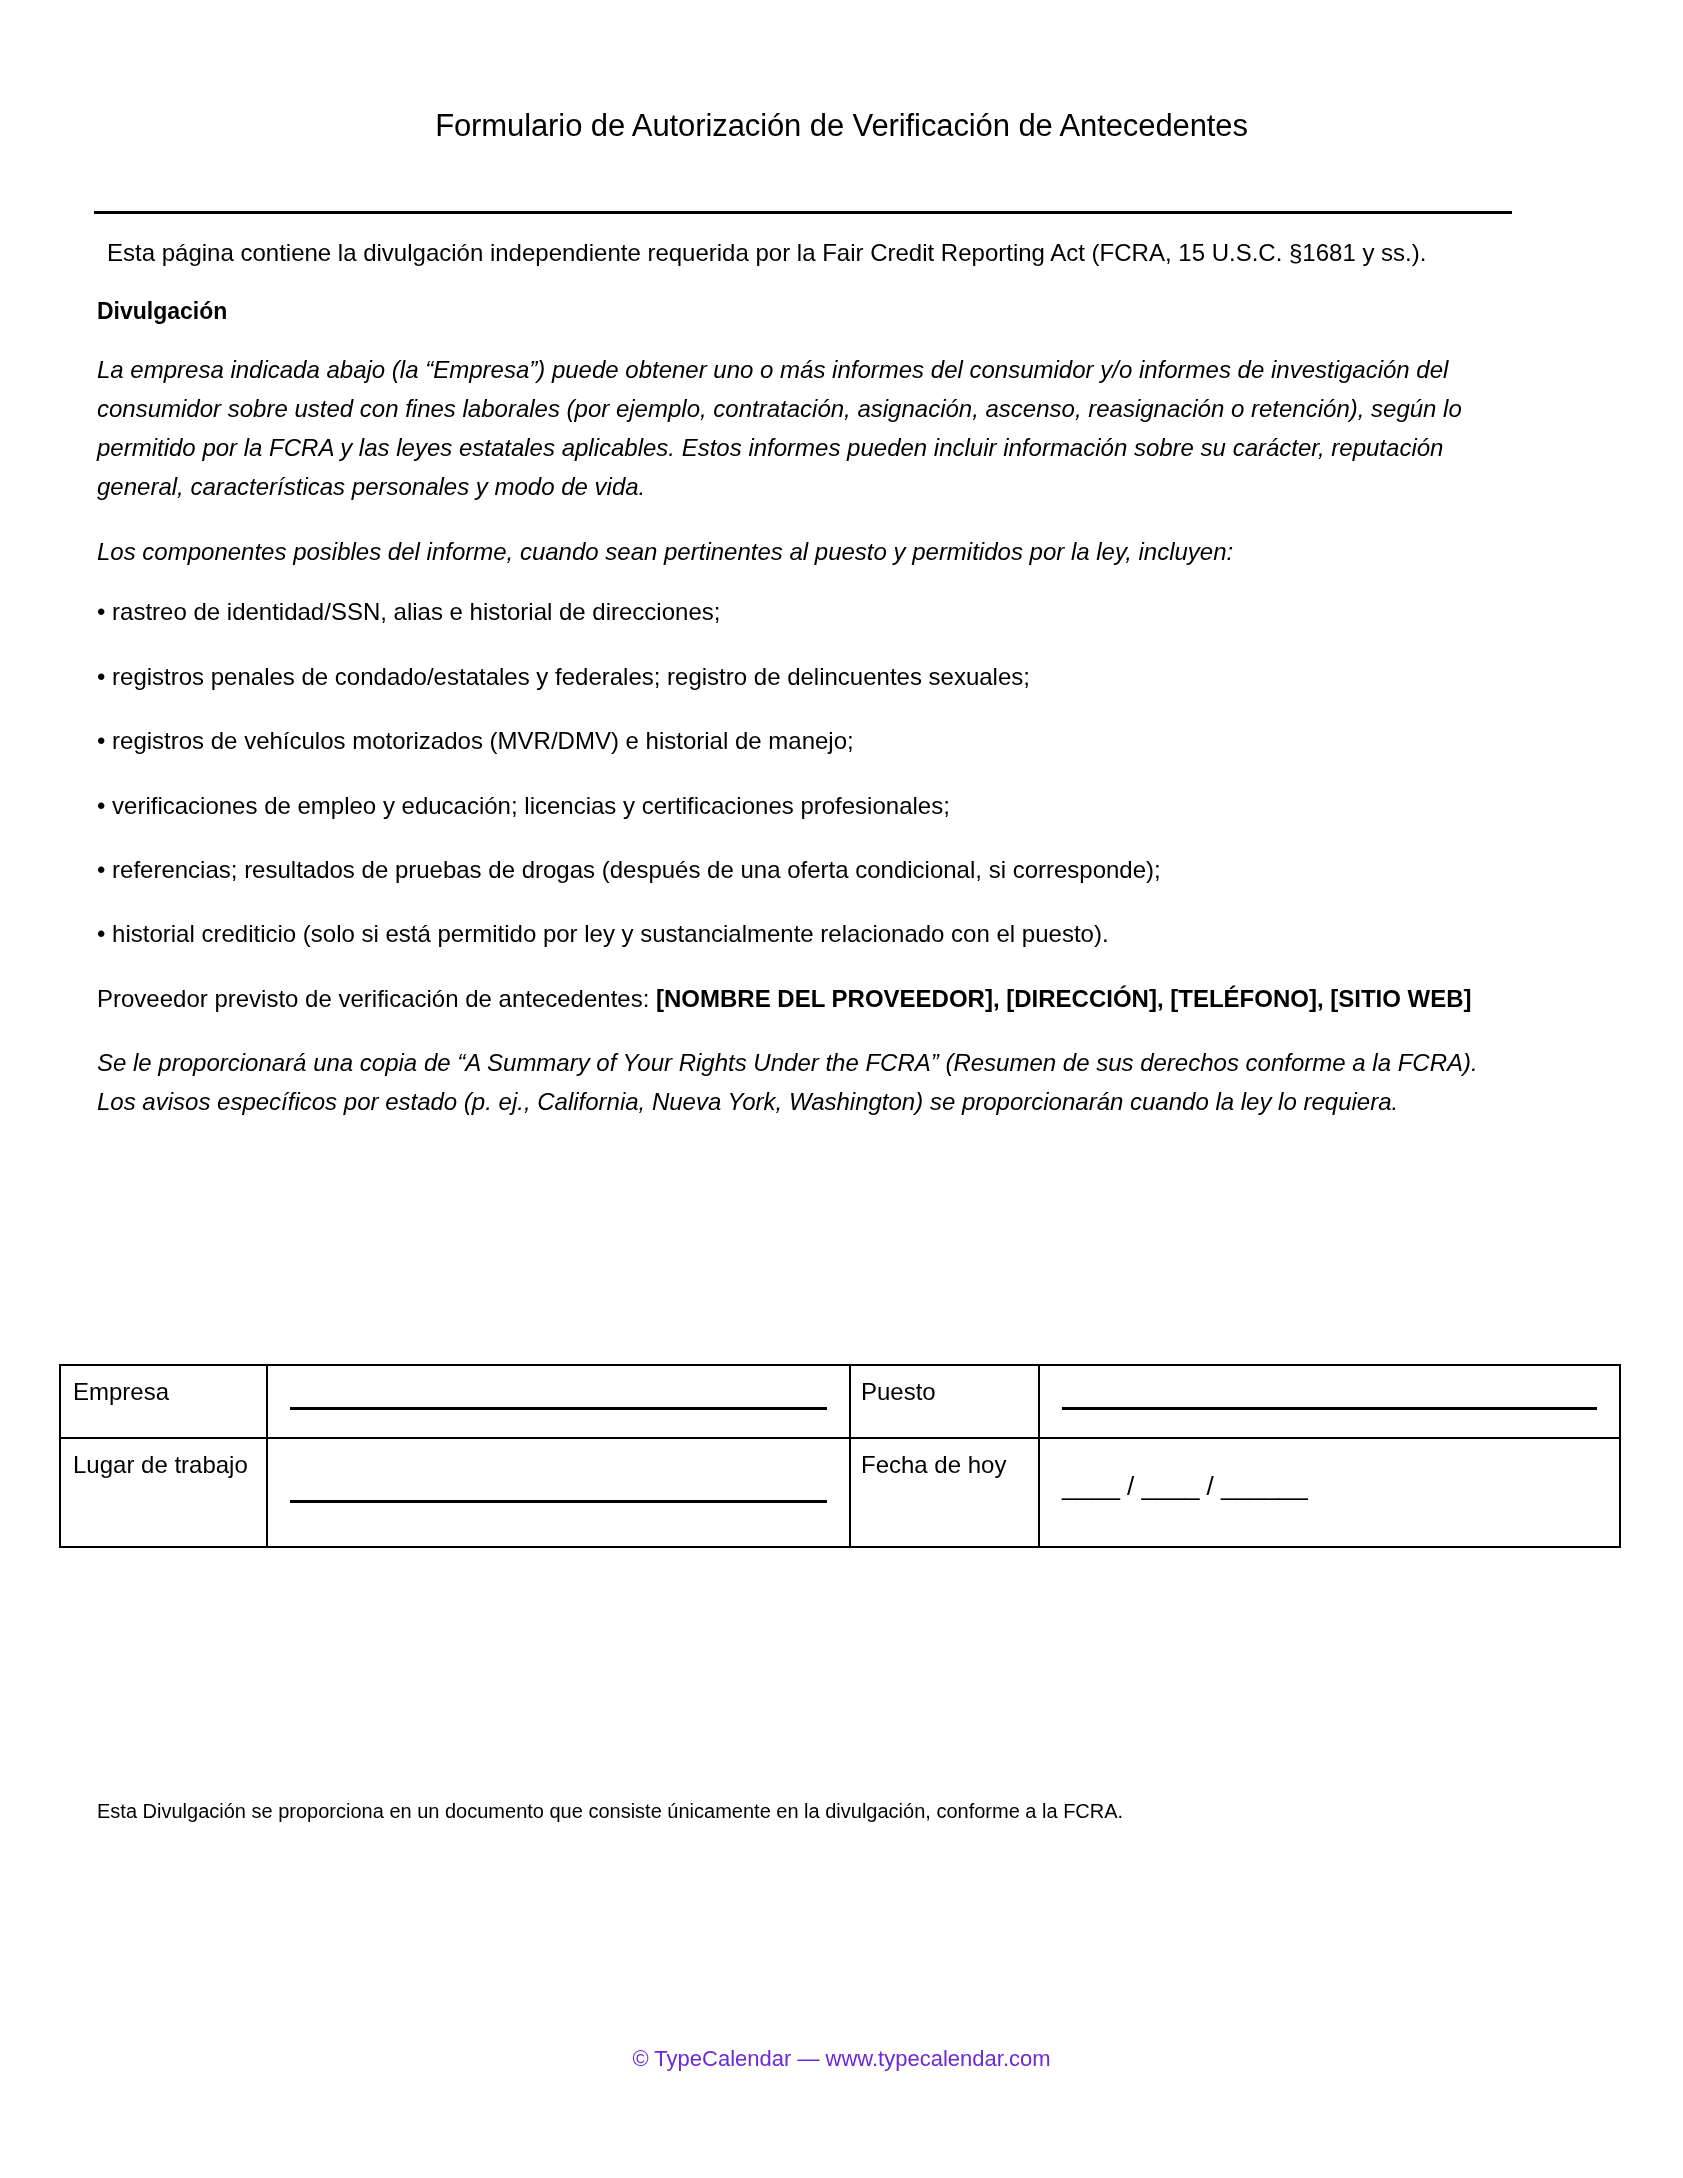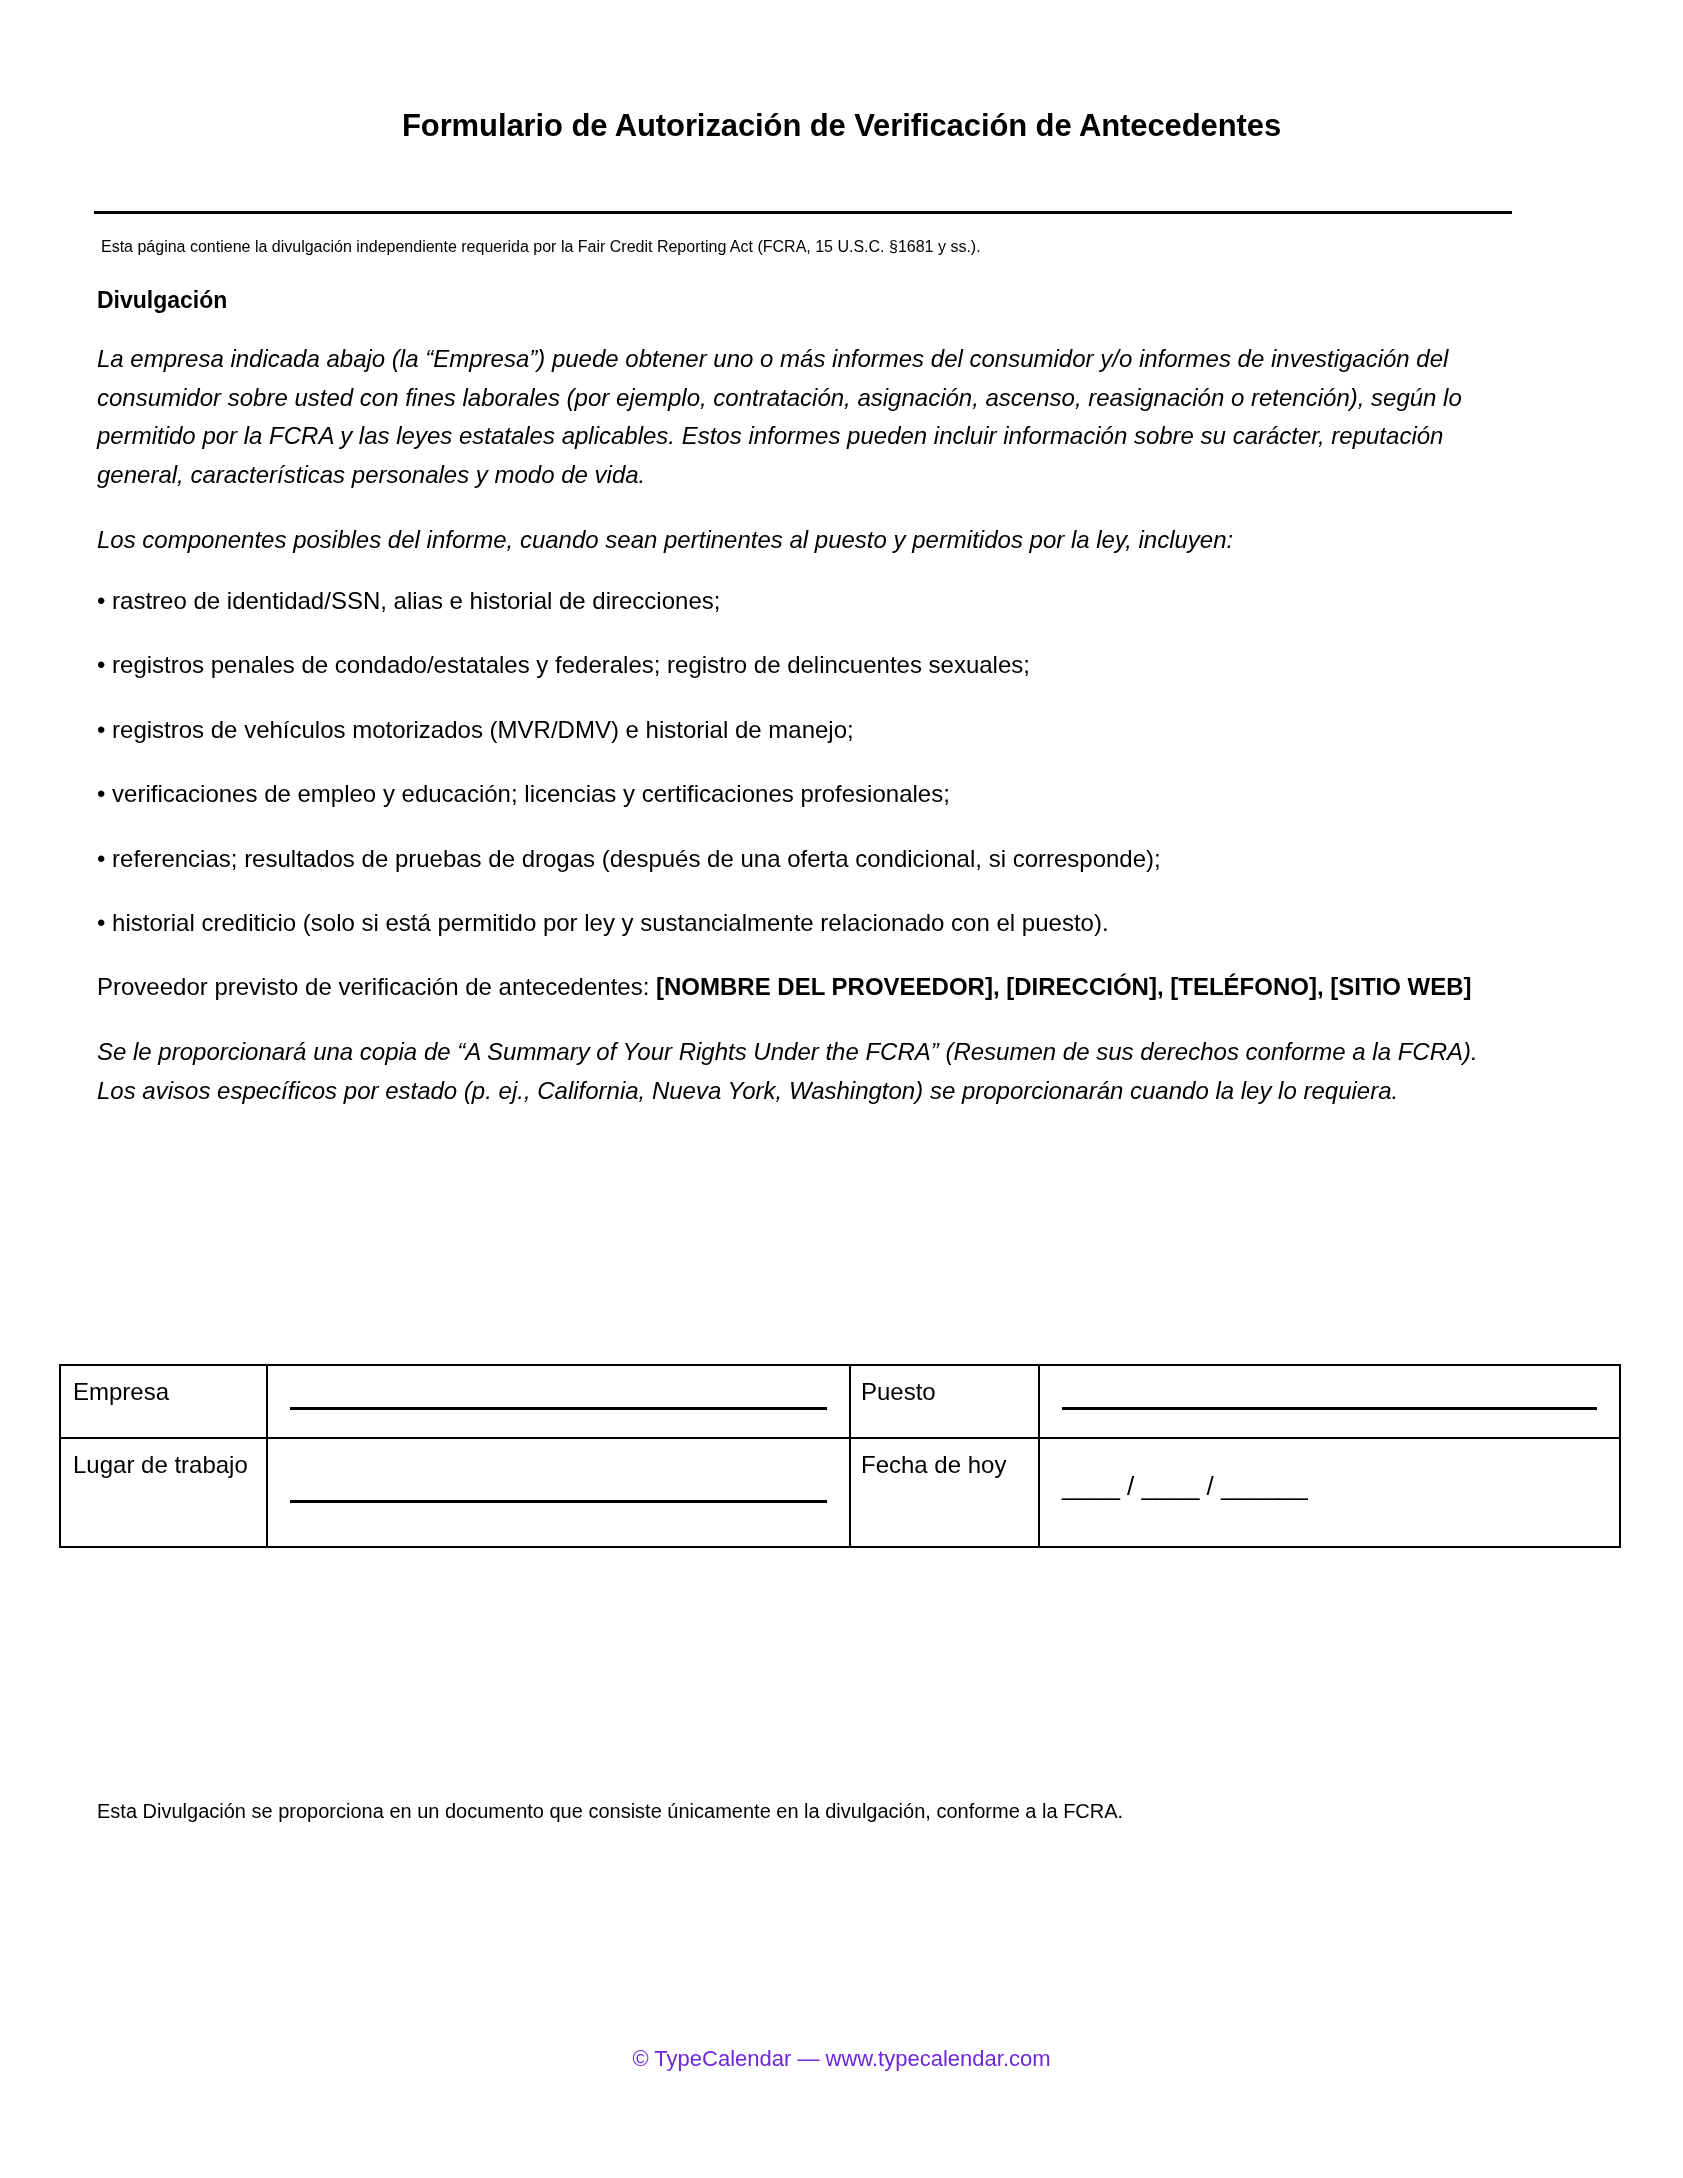--- a/index.html
+++ b/index.html
@@ -23,21 +23,21 @@
   }
 
   
   .doc-title {
     position: absolute;
     top: 87px;
     left: 0;
     width: 1683px;
     text-align: center;
     font-size: 31px;
-    font-weight: bold;
+    font-weight: normal;
     letter-spacing: -0.1px;
     color: #000;
   }
 
   
   .top-rule {
     position: absolute;
     top: 211px;
     left: 94px;
     width: 1418px;
@@ -47,23 +47,23 @@
 
   
   .body-block {
     position: absolute;
     top: 236px;
     left: 97px;
     width: 1416px;
   }
 
   .intro-line {
-    font-size: 16px;
+    font-size: 24px;
     line-height: 1.42;
-    margin: 0 0 28px 4px;
+    margin: 0 0 28px 10px;
   }
 
   .section-head {
     font-size: 23px;
     font-weight: bold;
     margin: 0 0 26px 0;
   }
 
   .para {
     font-size: 24px;

